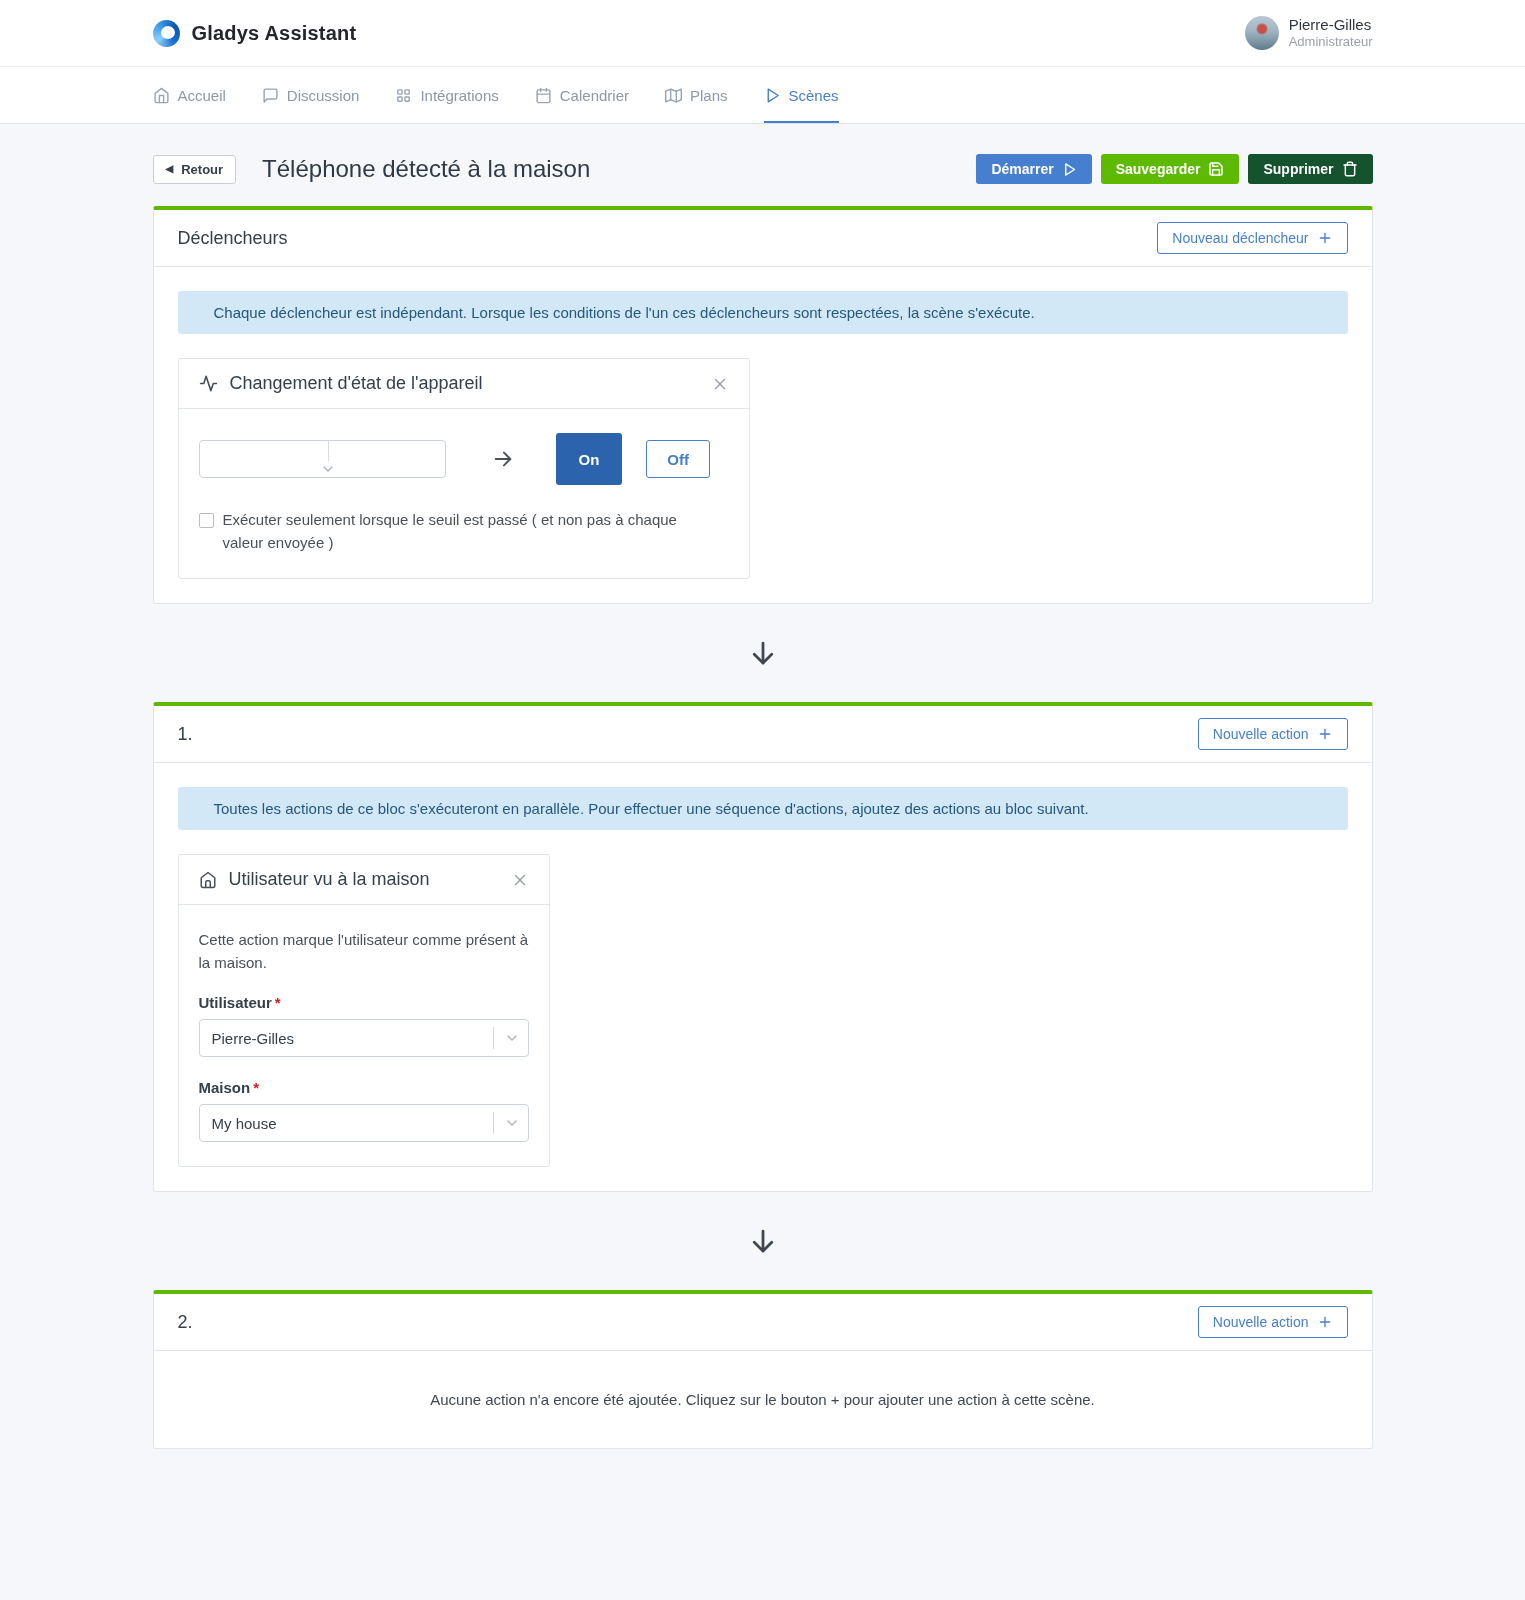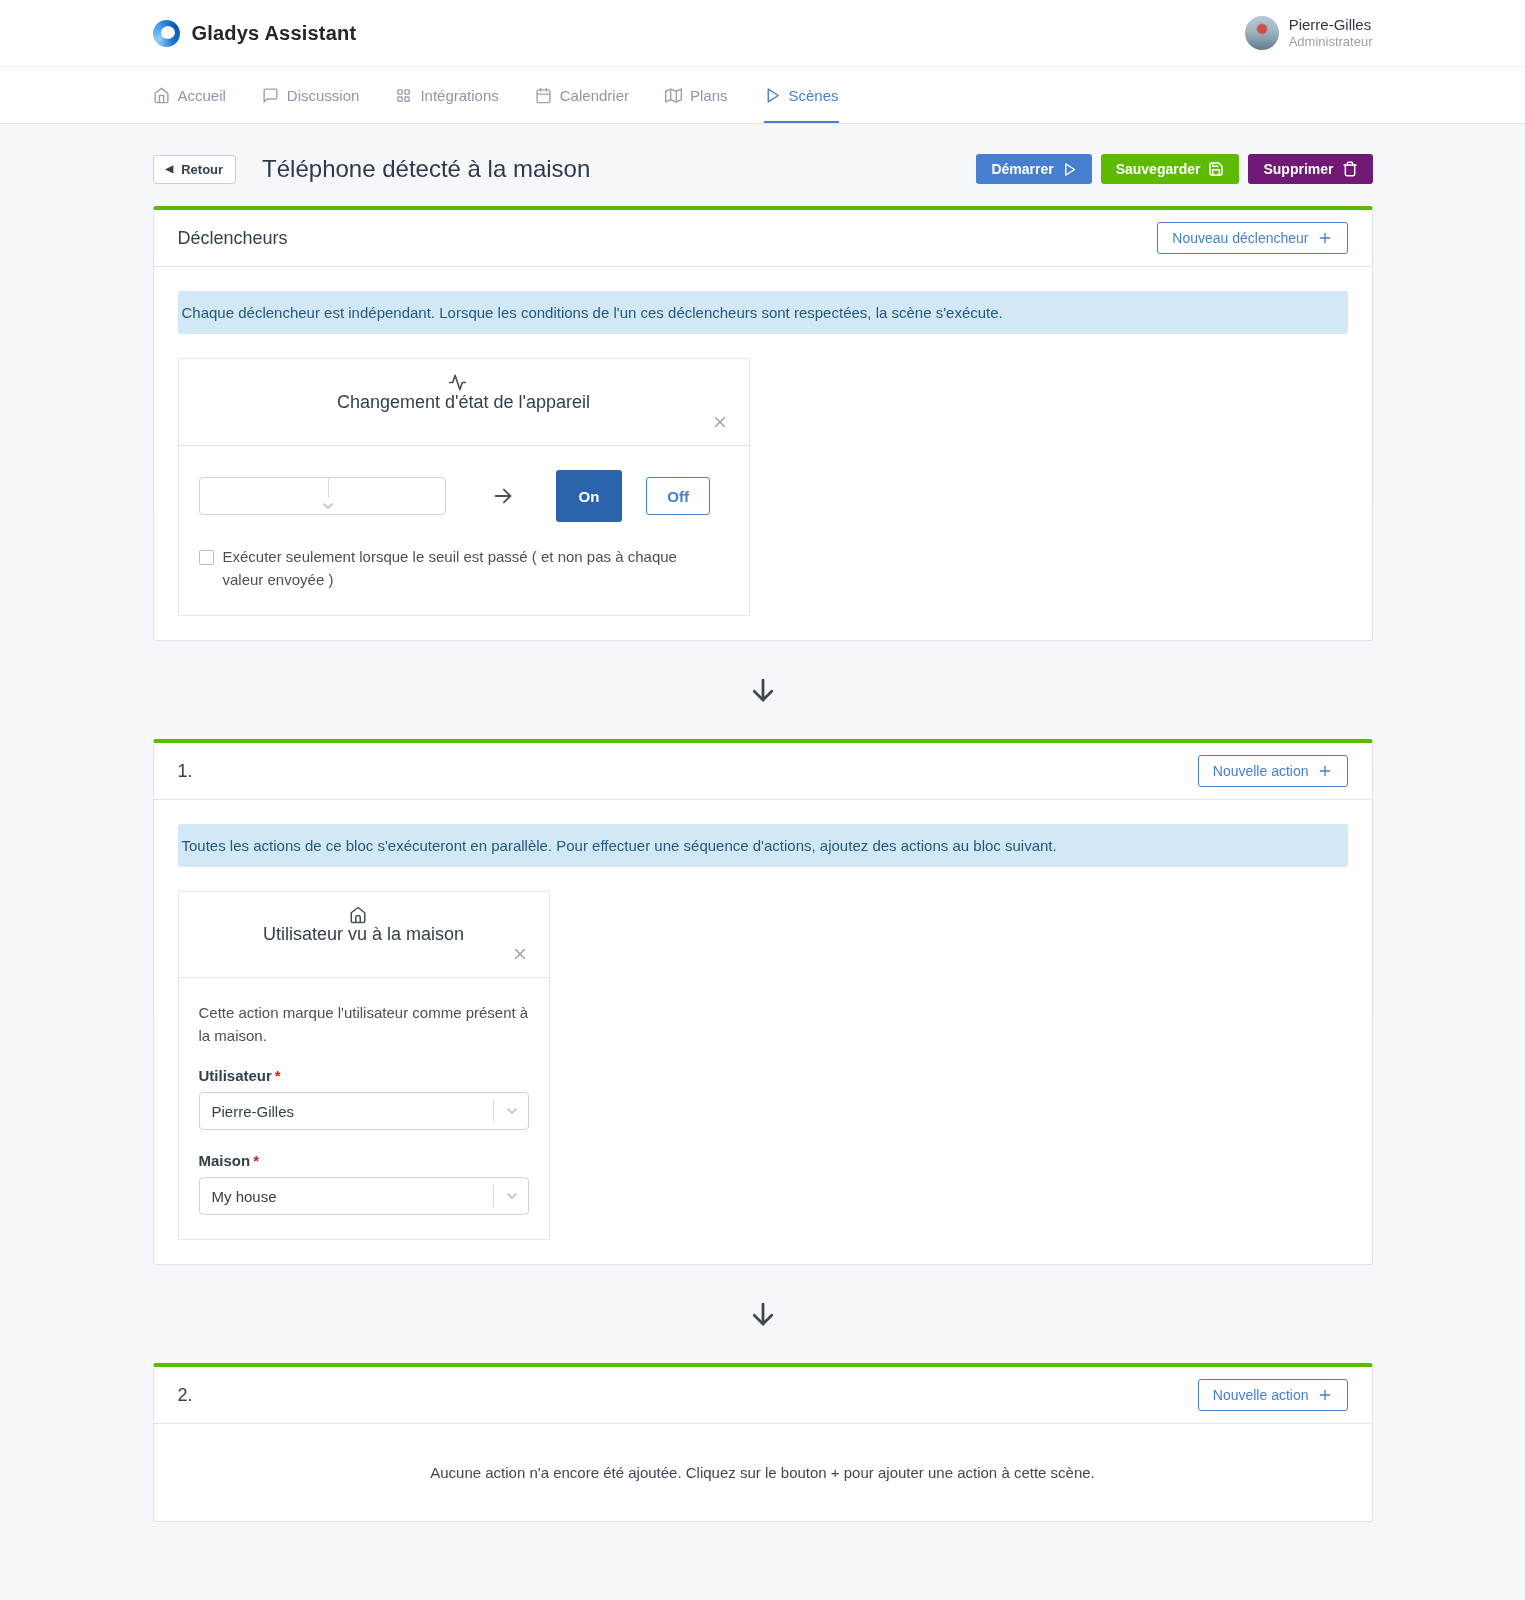--- a/index.html
+++ b/index.html
@@ -36,39 +36,39 @@
   
   .page-header { display:flex; align-items:center; margin-top:30px; }
   .btn { display:inline-flex; align-items:center; gap:8px; border-radius:3px; font-size:14px; font-weight:bold;
          cursor:pointer; border:1px solid transparent; padding:6px 14px; white-space:nowrap; }
   .btn-back { background:#fff; border-color:#c9cfd6; color:#36404a; font-size:13px; padding:6px 12px; }
   .btn-back .tri { font-size:10px; line-height:1; }
   .page-title { font-size:24px; color:#2f3948; margin-left:26px; font-weight:normal; }
   .header-actions { margin-left:auto; display:flex; gap:9px; }
   .btn-blue  { background:#467fcf; color:#fff; }
   .btn-green { background:#5eba00; color:#fff; }
-  .btn-red   { background:#701a75; color:#fff; }
+  .btn-red   { background:#14532d; color:#fff; }
   .btn svg { stroke:#fff; }
 
   
   .card { background:#fff; border:1px solid rgba(0,40,100,.12); border-top:4px solid #5eba00;
           border-radius:3px; margin-top:22px; }
   .card-header { display:flex; align-items:center; justify-content:space-between; padding:12px 24px;
                  border-bottom:1px solid rgba(0,40,100,.12); min-height:57px;gap:41px; }
   .card-title { font-size:18px; color:#36404a; }
   .btn-outline { background:#fff; border:1px solid #467fcf; color:#467fcf; padding:7px 14px; font-weight:normal; }
   .btn-outline svg { stroke:#467fcf; }
   .card-body { padding:24px; }
 
-  .alert-info { background:#d3e8f6; color:#24587e; border-radius:3px; padding:13px 4px; font-size:15px;
+  .alert-info { background:#d3e8f6; color:#24587e; border-radius:3px; padding:13px 36px; font-size:15px;
                 margin-bottom:24px; }
 
   
   .sub-card { background:#fff; border:1px solid rgba(0,40,100,.12); border-radius:3px; }
-  .sub-card-header { display:flex; align-items:center; padding:14px 20px; border-bottom:1px solid rgba(0,40,100,.12);flex-direction:column; }
+  .sub-card-header { display:flex; align-items:center; padding:14px 20px; border-bottom:1px solid rgba(0,40,100,.12); }
   .sub-card-header svg.lead { stroke:#495057; margin-right:12px; }
   .sub-card-title { font-size:18px; color:#36404a; }
   .close-x { margin-left:auto; cursor:pointer; }
   .close-x svg { stroke:#9aa0ac; }
   .sub-card-body { padding:24px 20px; }
 
   .trigger-card { width:572px; }
 
   .select-box { display:flex; align-items:center; border:1px solid #ccd2da; border-radius:4px; height:38px;
                 background:#fff; cursor:pointer; padding-left:12px; }

